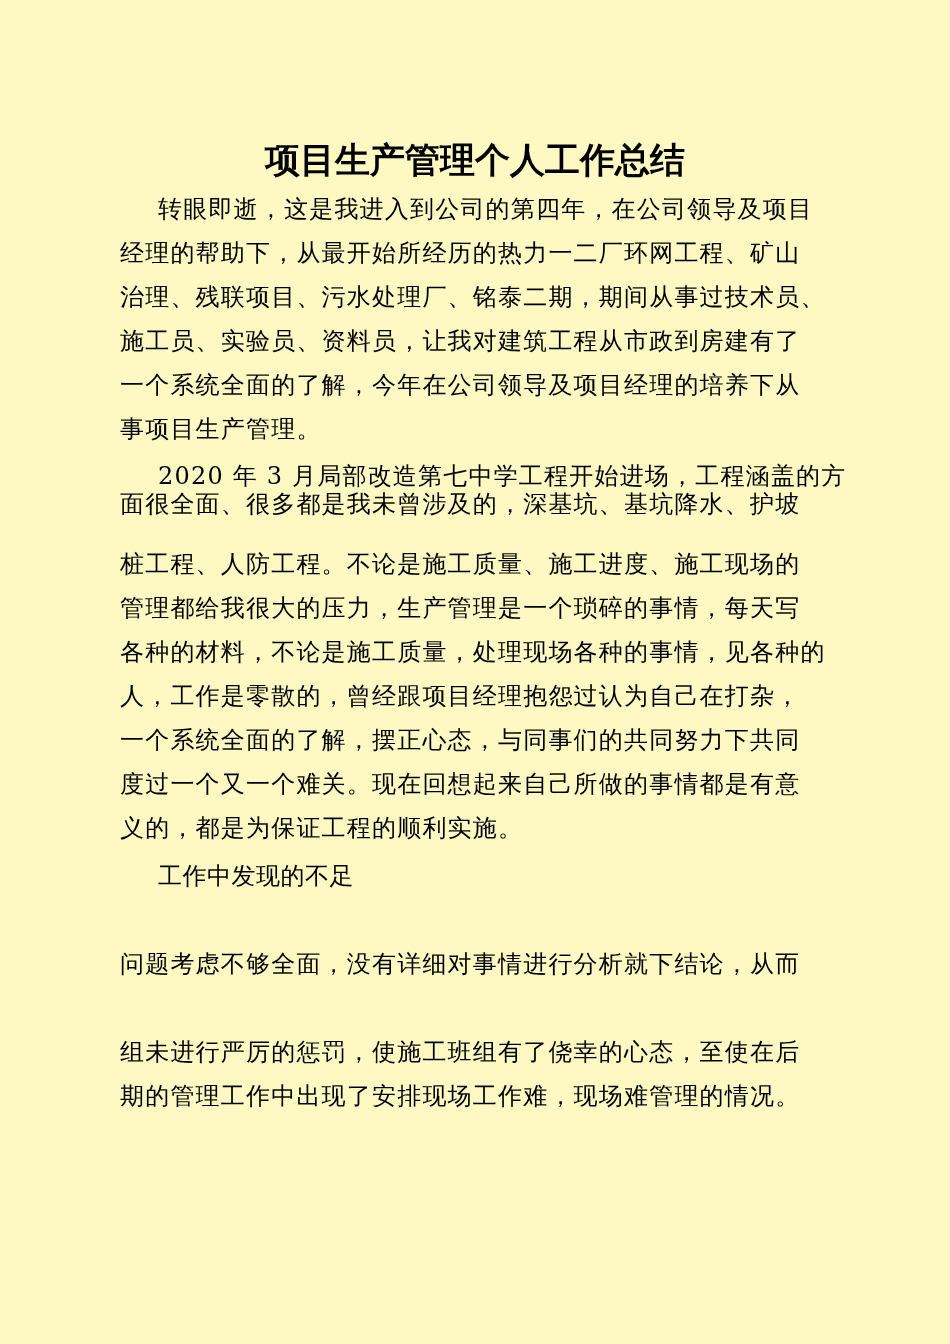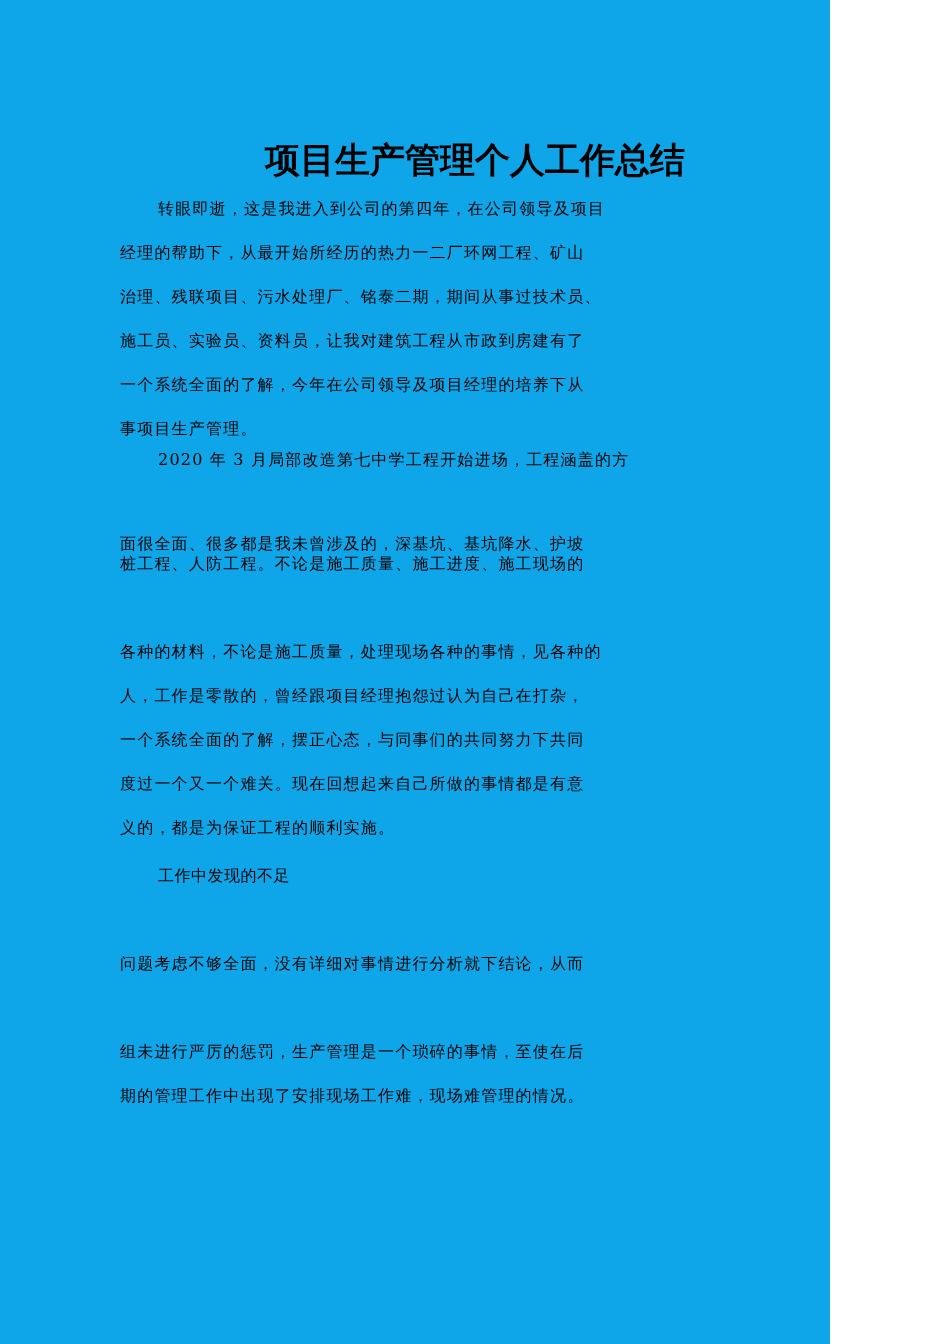--- a/index.html
+++ b/index.html
@@ -12,40 +12,40 @@
     height: 1344px;
     position: relative;
     overflow: hidden;
     font-family: "DejaVu Serif", "Liberation Serif", serif;
     color: #000000;
   }
   .page {
     position: absolute;
     left: 0;
     top: 0;
-    width: 830px;
+    width: 950px;
     height: 1344px;
-    background: #0ea5e9;
+    background: #fef9c3;
   }
   .title {
     position: absolute;
     left: 0;
     top: 138px;
     width: 950px;
     text-align: center;
     font-size: 35px;
     font-weight: bold;
     line-height: 44px;
     letter-spacing: 0px;
   }
   .line {
     position: absolute;
     left: 120px;
     width: 720px;
-    font-size: 16px;
+    font-size: 24px;
     line-height: 32px;
     white-space: nowrap;
     letter-spacing: 1.2px;
   }
   .indent {
     left: 158px;
   }
 </style>
 </head>
 <body>
@@ -54,28 +54,29 @@
 
   <div class="title">项目生产管理个人工作总结</div>
 
   <div class="line indent" style="top:193px">转眼即逝，这是我进入到公司的第四年，在公司领导及项目</div>
   <div class="line" style="top:237px">经理的帮助下，从最开始所经历的热力一二厂环网工程、矿山</div>
   <div class="line" style="top:281px">治理、残联项目、污水处理厂、铭泰二期，期间从事过技术员、</div>
   <div class="line" style="top:325px">施工员、实验员、资料员，让我对建筑工程从市政到房建有了</div>
   <div class="line" style="top:413px">事项目生产管理。</div>
   <div class="line" style="top:369px">一个系统全面的了解，今年在公司领导及项目经理的培养下从</div>
 
-  <div class="line indent" style="top:444px">2020 年 3 月局部改造第七中学工程开始进场，工程涵盖的方</div>
-  <div class="line" style="top:528px">面很全面、很多都是我未曾涉及的，深基坑、基坑降水、护坡</div>
+  <div class="line indent" style="top:460px">2020 年 3 月局部改造第七中学工程开始进场，工程涵盖的方</div>
+  <div class="line" style="top:488px">面很全面、很多都是我未曾涉及的，深基坑、基坑降水、护坡</div>
   <div class="line" style="top:548px">桩工程、人防工程。不论是施工质量、施工进度、施工现场的</div>
+  <div class="line" style="top:592px">管理都给我很大的压力，生产管理是一个琐碎的事情，每天写</div>
   <div class="line" style="top:636px">各种的材料，不论是施工质量，处理现场各种的事情，见各种的</div>
   <div class="line" style="top:680px">人，工作是零散的，曾经跟项目经理抱怨过认为自己在打杂，</div>
   <div class="line" style="top:724px">一个系统全面的了解，摆正心态，与同事们的共同努力下共同</div>
   <div class="line" style="top:768px">度过一个又一个难关。现在回想起来自己所做的事情都是有意</div>
   <div class="line" style="top:812px">义的，都是为保证工程的顺利实施。</div>
 
   <div class="line indent" style="top:860px; letter-spacing:0.5px">工作中发现的不足</div>
 
   <div class="line" style="top:948px">问题考虑不够全面，没有详细对事情进行分析就下结论，从而</div>
-  <div class="line" style="top:1036px">组未进行严厉的惩罚，生产管理是一个琐碎的事情，至使在后</div>
+  <div class="line" style="top:1036px">组未进行严厉的惩罚，使施工班组有了侥幸的心态，至使在后</div>
   <div class="line" style="top:1080px">期的管理工作中出现了安排现场工作难，现场难管理的情况。</div>
 
 </div>
 
 </body></html>

